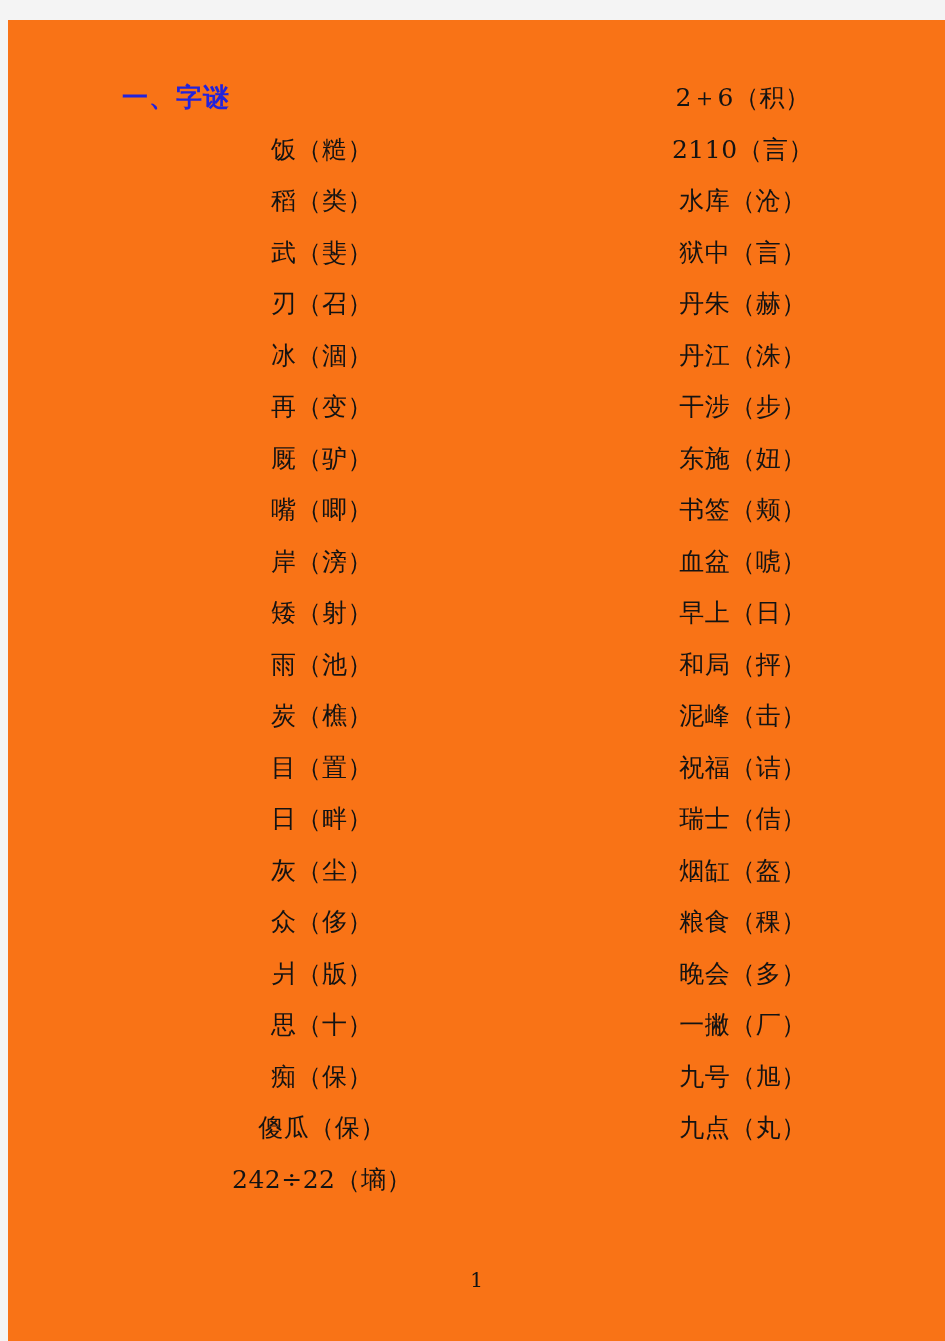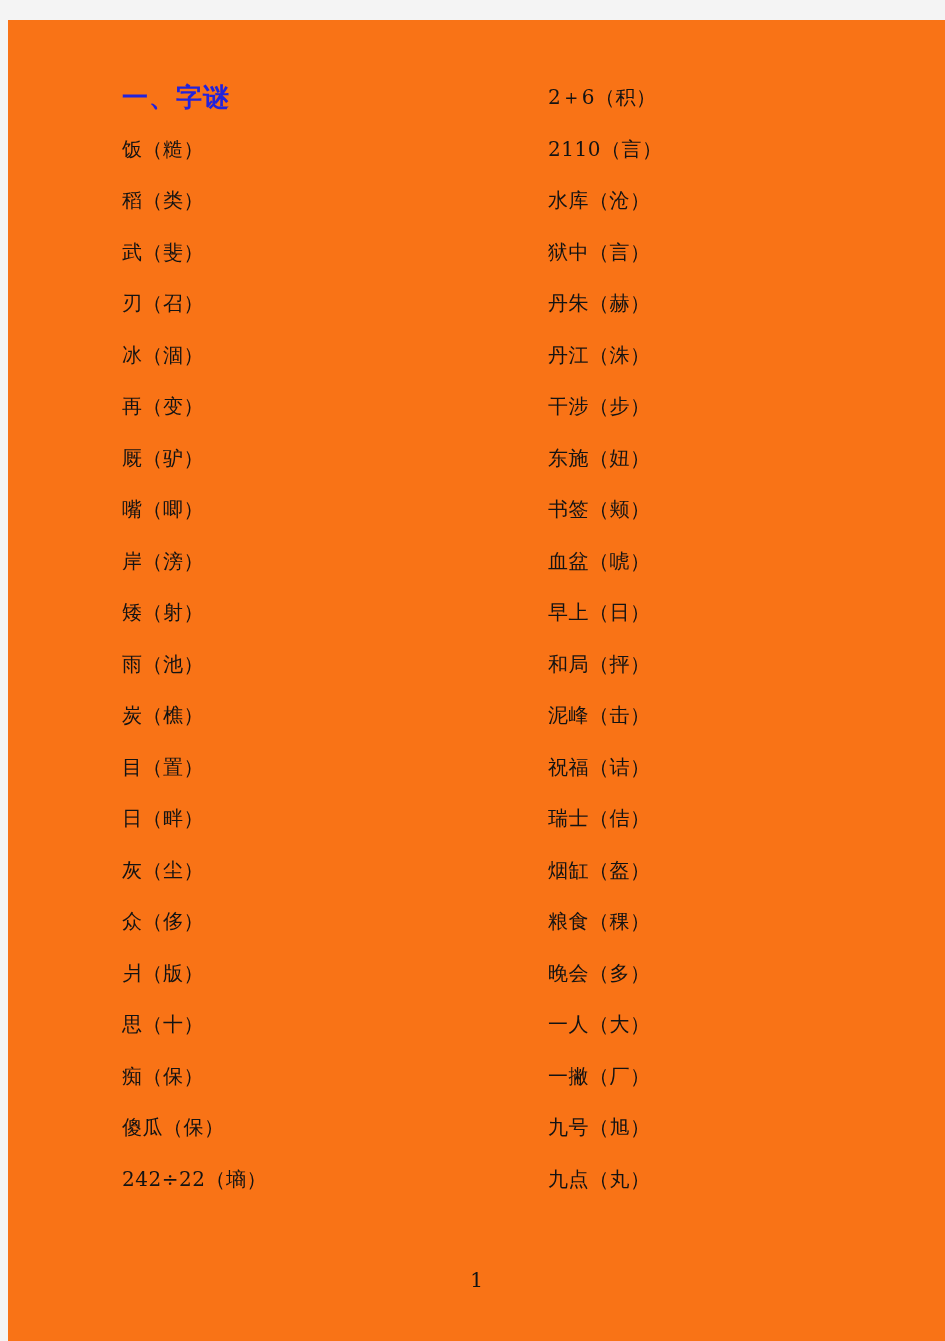--- a/index.html
+++ b/index.html
@@ -31,24 +31,25 @@
   .col {
     position: absolute;
     top: 52px;
   }
   #col-left  { left: 114px; width: 400px; }
   #col-right { left: 540px; width: 390px; }
 
   .entry {
     height: 51.5px;
     line-height: 51.5px;
-    font-size: 20px;
+    font-size: 25px;
     color: #131313;
     white-space: nowrap;
     letter-spacing: 0.5px;
+    text-align: center;
   }
   .heading {
     height: 51.5px;
     line-height: 51.5px;
     font-size: 26px;
     font-weight: bold;
     color: #2222dd;
     white-space: nowrap;
     letter-spacing: 1px;
   }
@@ -105,21 +106,20 @@
       <div class="entry">书签（颊）</div>
       <div class="entry">血盆（唬）</div>
       <div class="entry">早上（日）</div>
       <div class="entry">和局（抨）</div>
       <div class="entry">泥峰（击）</div>
       <div class="entry">祝福（诘）</div>
       <div class="entry">瑞士（佶）</div>
       <div class="entry">烟缸（盔）</div>
       <div class="entry">粮食（稞）</div>
       <div class="entry">晚会（多）</div>
-      <div class="entry">一人（大）</div>
       <div class="entry">一撇（厂）</div>
       <div class="entry">九号（旭）</div>
       <div class="entry">九点（丸）</div>
     </div>
 
     <div id="page-number">1</div>
 
   </div>
 </div>
 

